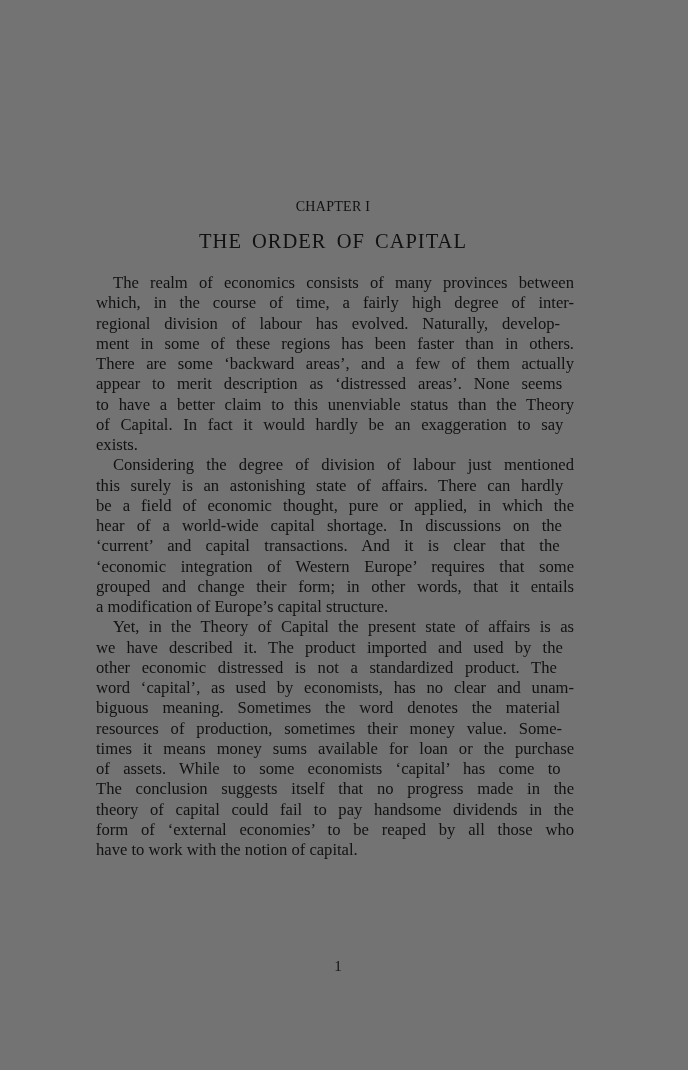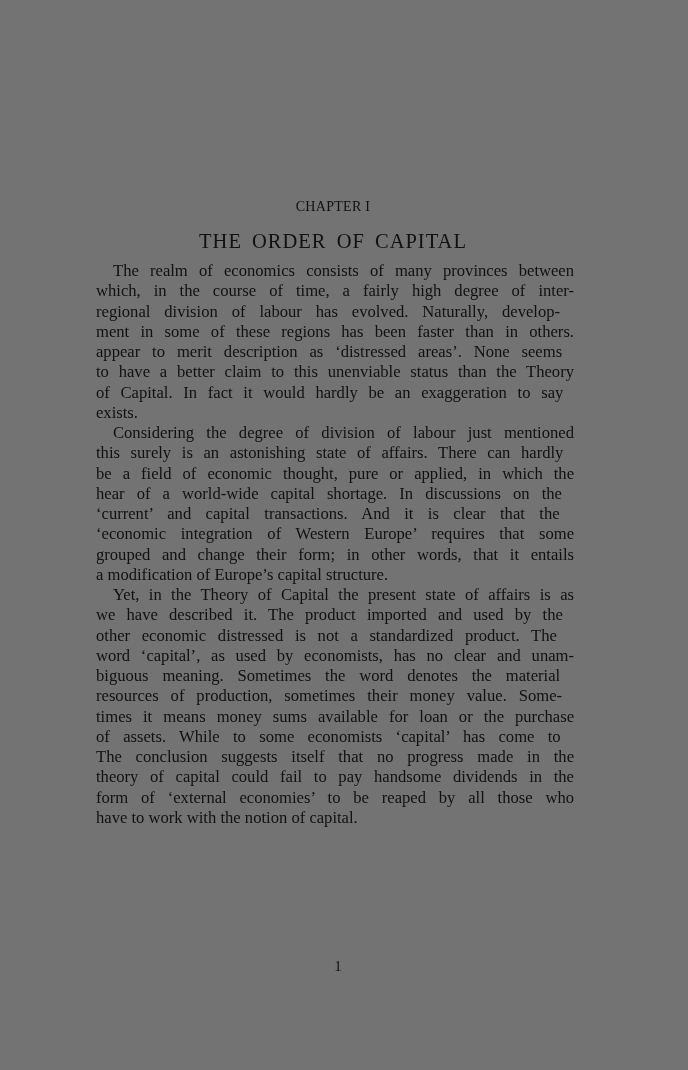--- a/index.html
+++ b/index.html
@@ -3,39 +3,40 @@
 <meta charset="utf-8">
 <style>
   html, body { margin: 0; padding: 0; background: #ffffff; }
   body { width: 688px; height: 1070px; position: relative; overflow: hidden;
          font-family: "Liberation Serif", "DejaVu Serif", serif; color: #111; }
   .page { position: absolute; left: 0; top: 0; width: 688px; height: 1070px; background: #737373; }
   .chapter-label { position: absolute; top: 199px; left: 0; width: 666px; text-align: center;
                    font-size: 14px; letter-spacing: 0.3px; }
   .chapter-title { position: absolute; top: 230px; left: 0; width: 666px; text-align: center;
                    font-size: 20.5px; letter-spacing: 1px; word-spacing: 4px; }
-  .body-text { position: absolute; top: 261px; left: 96px; width: 478px; }
+  .body-text { position: absolute; top: 273px; left: 96px; width: 478px; }
   .line { display: block; height: 20.25px; line-height: 20.25px; font-size: 16.6px;
           white-space: nowrap; text-align: justify; text-align-last: justify; }
   .line.last { text-align-last: left; }
   .line.indent { padding-left: 17px; }
   .page-number { position: absolute; top: 958px; left: 0; width: 676px; text-align: center; font-size: 15px; }
 </style>
 </head>
 <body>
 
 <div class="page">
   <div class="chapter-label">CHAPTER I</div>
   <div class="chapter-title">THE ORDER OF CAPITAL</div>
 
   <div class="body-text" id="body-text">
       <span class="line indent" style="word-spacing: 7.05273px; text-align: left; text-align-last: left;">The realm of economics consists of many provinces between</span>
       <span class="line" style="word-spacing: 8.84233px; text-align: left; text-align-last: left;">which, in the course of time, a fairly high degree of inter-</span>
       <span class="line" style="word-spacing: 9.76953px; text-align: left; text-align-last: left;">regional division of labour has evolved.  Naturally, develop-</span>
       <span class="line" style="word-spacing: 7.09233px; text-align: left; text-align-last: left;">ment in some of these regions has been faster than in others.</span>
+      <span class="line" style="word-spacing: 7.30469px; text-align: left; text-align-last: left;">There are some ‘backward areas’, and a few of them actually</span>
       <span class="line" style="word-spacing: 7.75px; text-align: left; text-align-last: left;">appear to merit description as ‘distressed areas’.  None seems</span>
       <span class="line" style="word-spacing: 5.65341px; text-align: left; text-align-last: left;">to have a better claim to this unenviable status than the Theory</span>
       <span class="line" style="word-spacing: 6.54036px; text-align: left; text-align-last: left;">of Capital.  In fact it would hardly be an exaggeration to say</span>
       <span class="line last">exists.</span>
       <span class="line indent" style="word-spacing: 8.08203px; text-align: left; text-align-last: left;">Considering the degree of division of labour just mentioned</span>
       <span class="line" style="word-spacing: 6.47727px; text-align: left; text-align-last: left;">this surely is an astonishing state of affairs.  There can hardly</span>
       <span class="line" style="word-spacing: 6.88352px; text-align: left; text-align-last: left;">be a field of economic thought, pure or applied, in which the</span>
       <span class="line" style="word-spacing: 7.93906px; text-align: left; text-align-last: left;">hear of a world-wide capital shortage.  In discussions on the</span>
       <span class="line" style="word-spacing: 10.2781px; text-align: left; text-align-last: left;">‘current’ and capital transactions.  And it is clear that the</span>
       <span class="line" style="word-spacing: 10.5714px; text-align: left; text-align-last: left;">‘economic integration of Western Europe’ requires that some</span>

